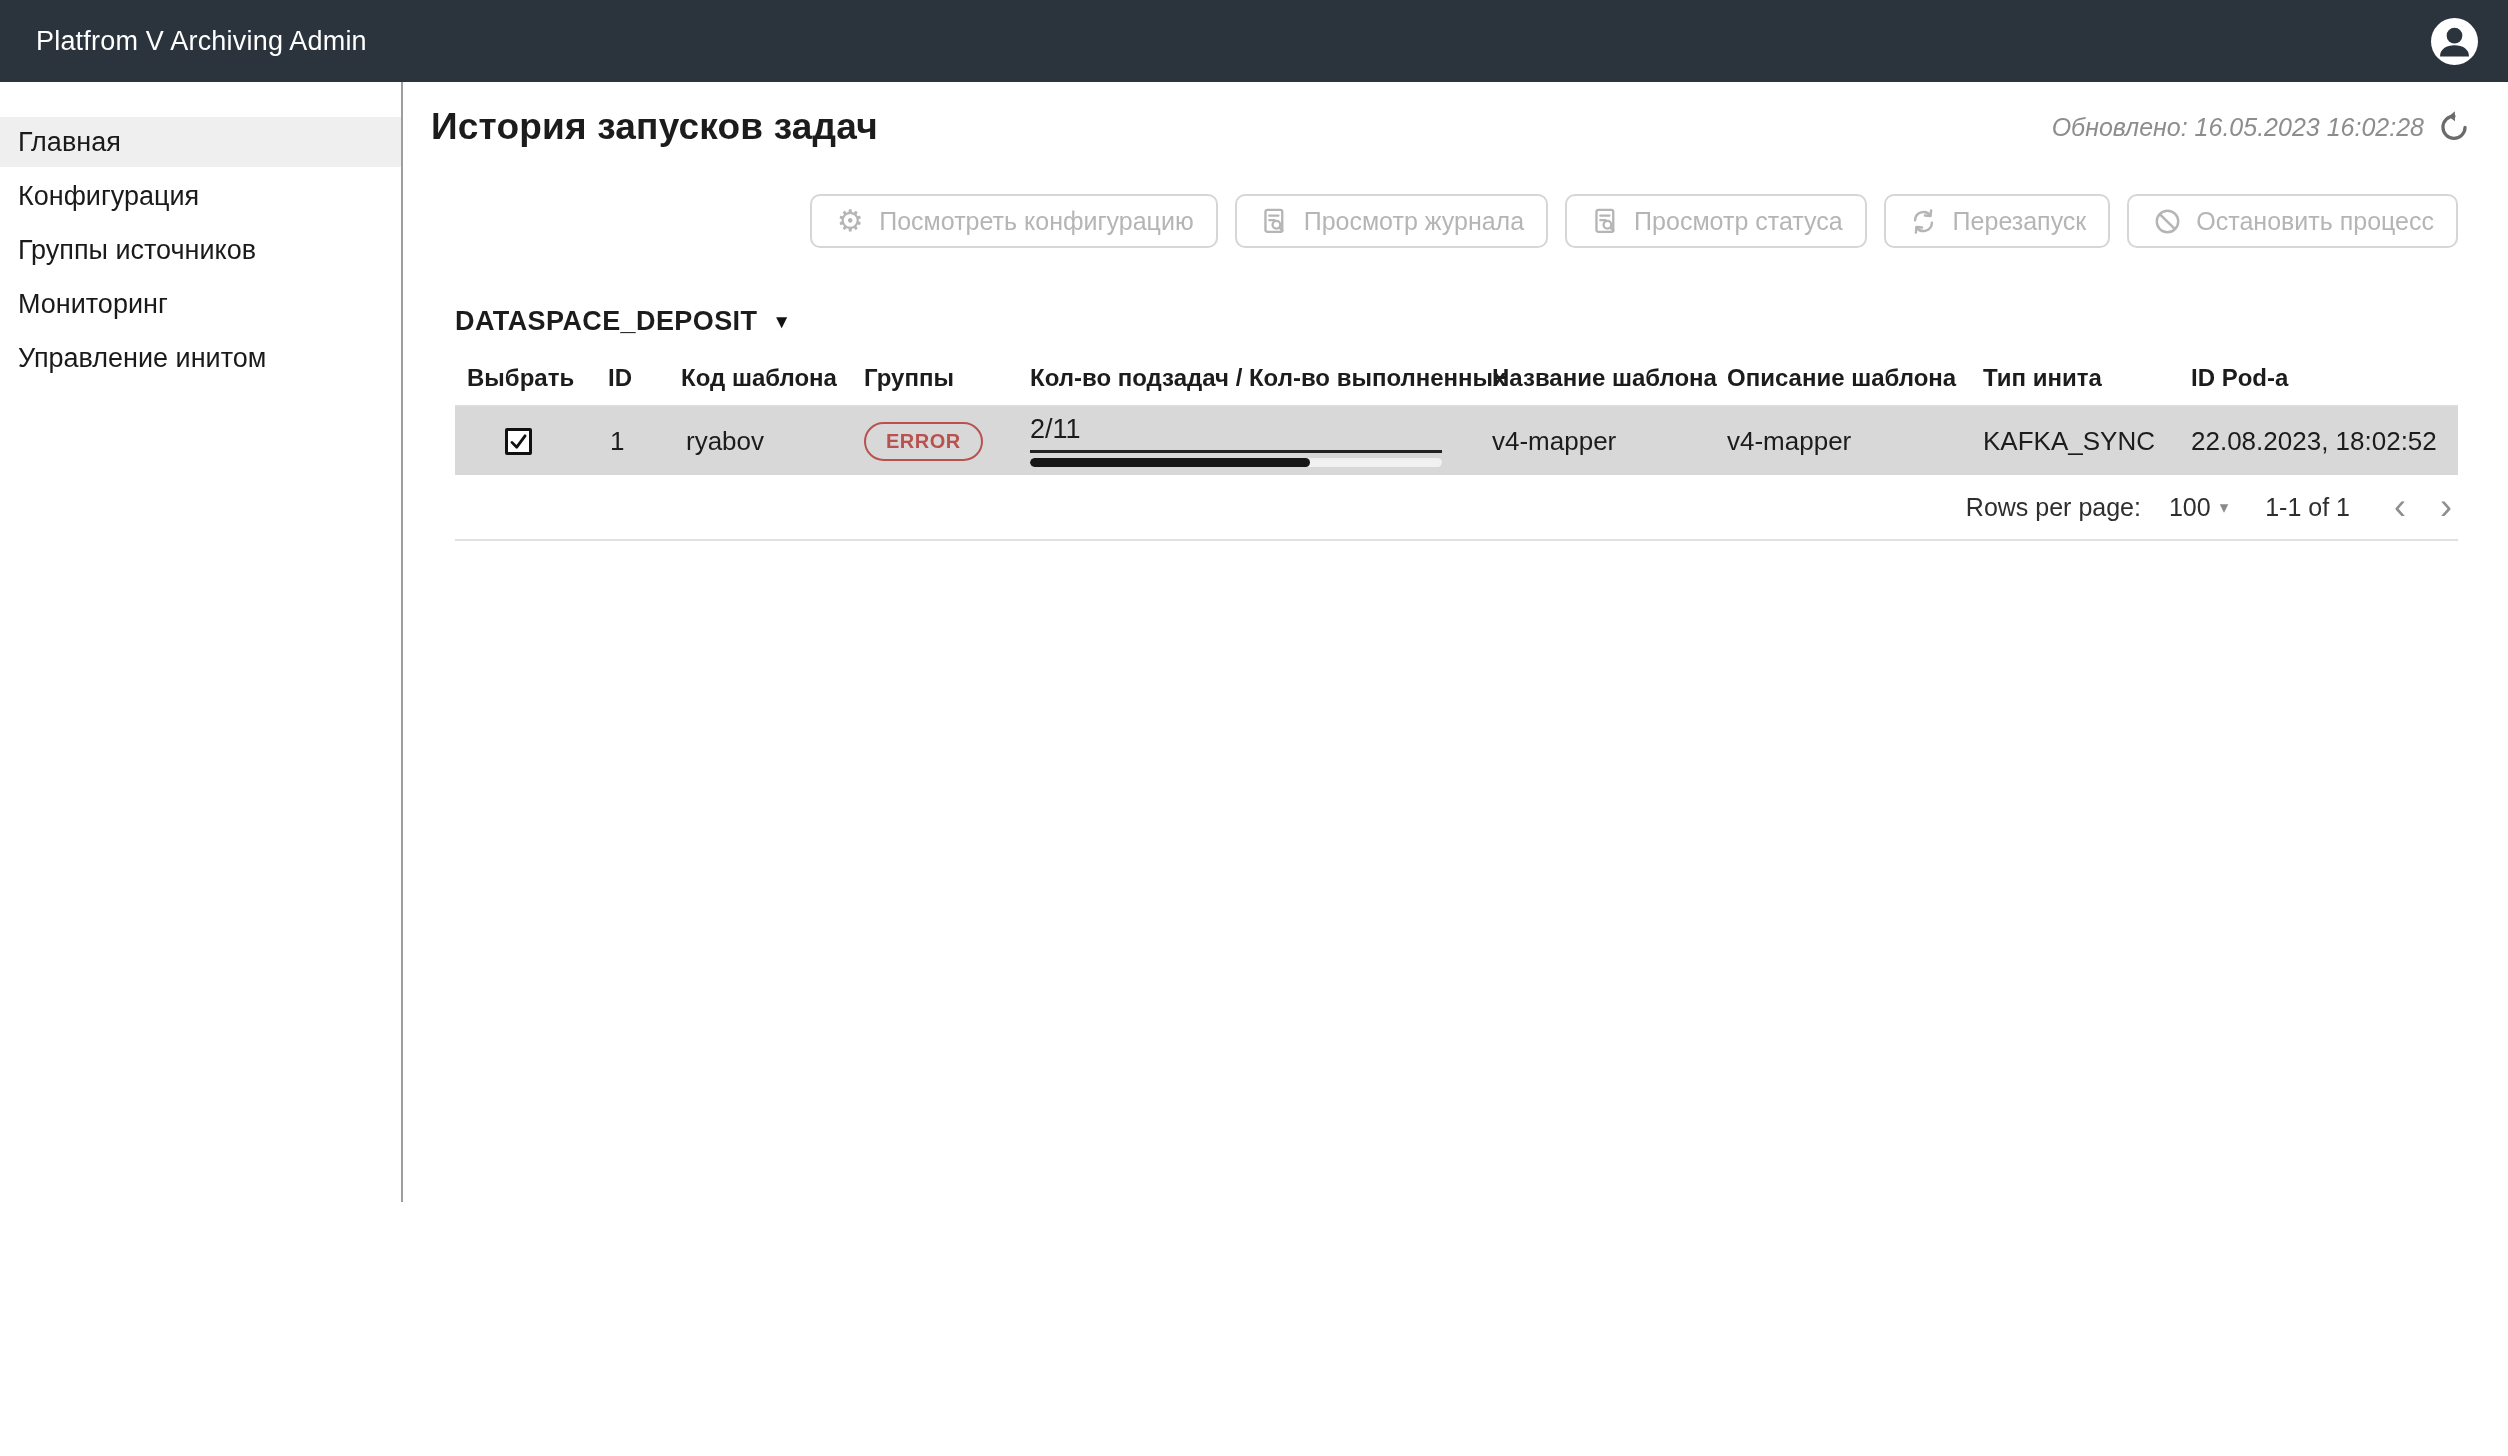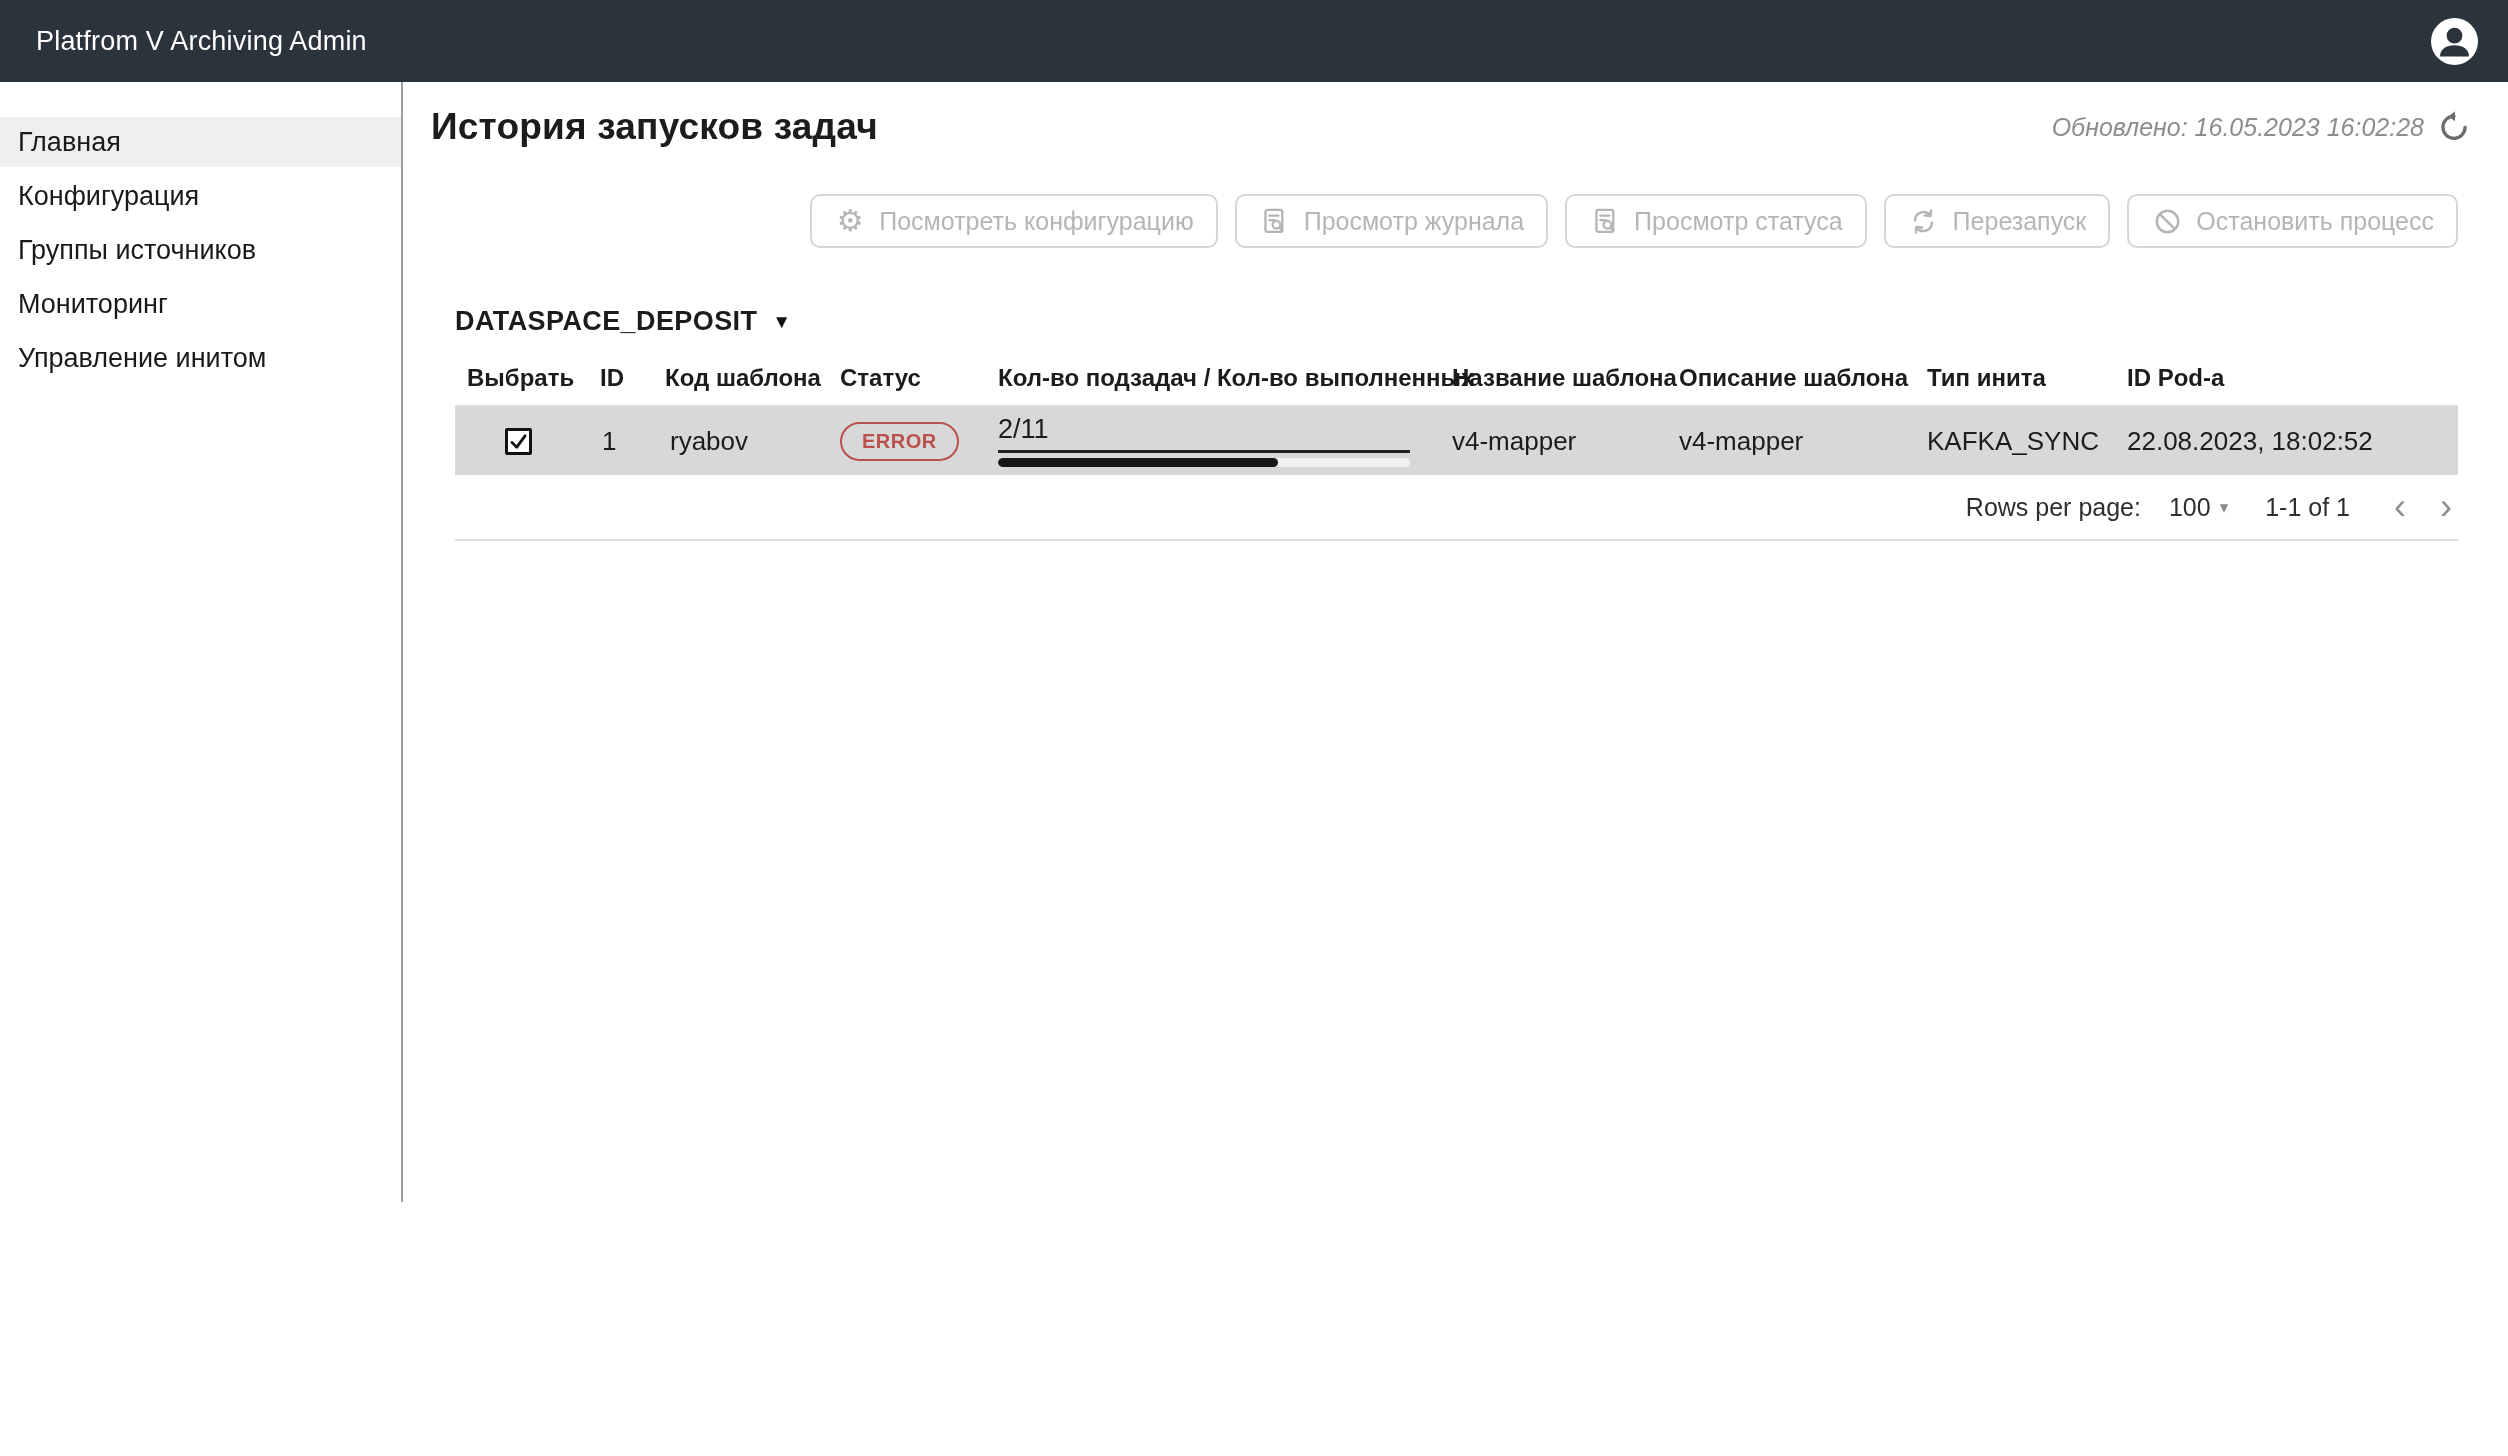--- a/index.html
+++ b/index.html
@@ -55,20 +55,21 @@
     margin: 58px 0 0 24px; display: flex; align-items: center; gap: 15px; cursor: pointer;
   }
   .filter-label { font-size: 27px; font-weight: 600; letter-spacing: .4px; white-space: nowrap; }
   .filter-caret { font-size: 19px; color: #111111; }
   
   .table { margin: 14px 0 0 24px; width: 2003px; }
   .thead, .trow {
     display: grid;
     grid-template-columns: 135px 75px 175px 158px 454px 227px 248px 200px 1fr;
     align-items: center;
+    gap: 8px;
   }
   .thead { height: 56px; border-bottom: 2px solid #dcdcdc; }
   .th { font-size: 24px; font-weight: 700; white-space: nowrap; }
   .th.c1 { padding-left: 12px; }
   .th.c2 { padding-left: 10px; }
   .trow { height: 68px; background: #d8d8d8; cursor: pointer; }
   .td { font-size: 26px; white-space: nowrap; }
   .td.c2 { padding-left: 12px; }
   .td.c3 { padding-left: 5px; }
   .checkbox {
@@ -208,21 +209,21 @@
     <div class="filter-row">
       <span class="filter-label">DATASPACE_DEPOSIT</span>
       <span class="filter-caret">▼</span>
     </div>
 
     <div class="table">
       <div class="thead">
         <div class="th c1">Выбрать</div>
         <div class="th c2">ID</div>
         <div class="th c3">Код шаблона</div>
-        <div class="th c4">Статус</div>
+        <div class="th c4">Группы</div>
         <div class="th c5">Кол-во подзадач / Кол-во выполненных</div>
         <div class="th c6">Название шаблона</div>
         <div class="th c7">Описание шаблона</div>
         <div class="th c8">Тип инита</div>
         <div class="th c9">ID Pod-a</div>
       </div>
 
       <div class="trow">
         <div class="td c1">
           <span class="checkbox checked">

